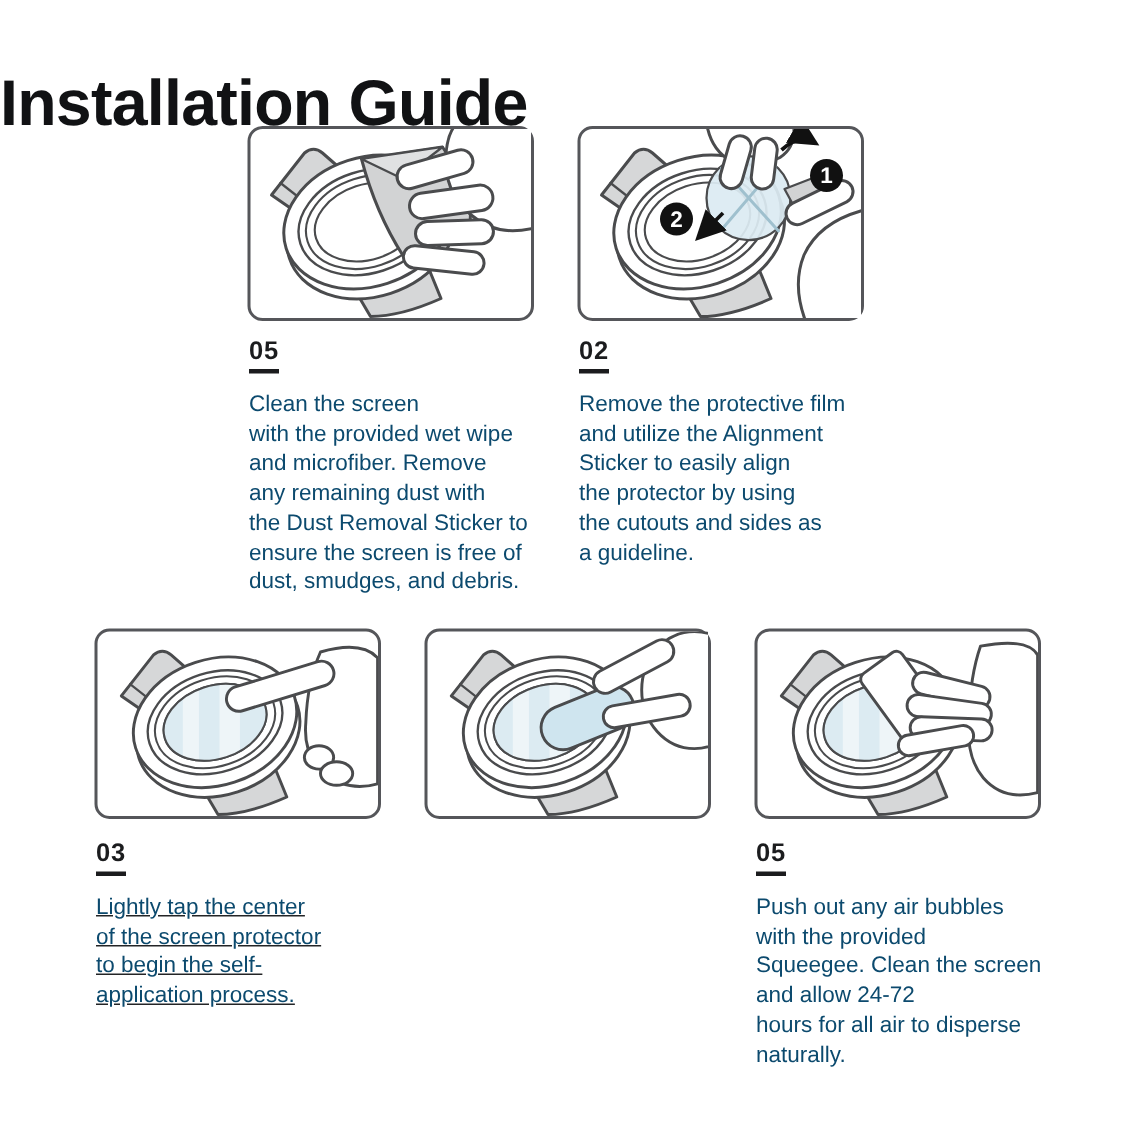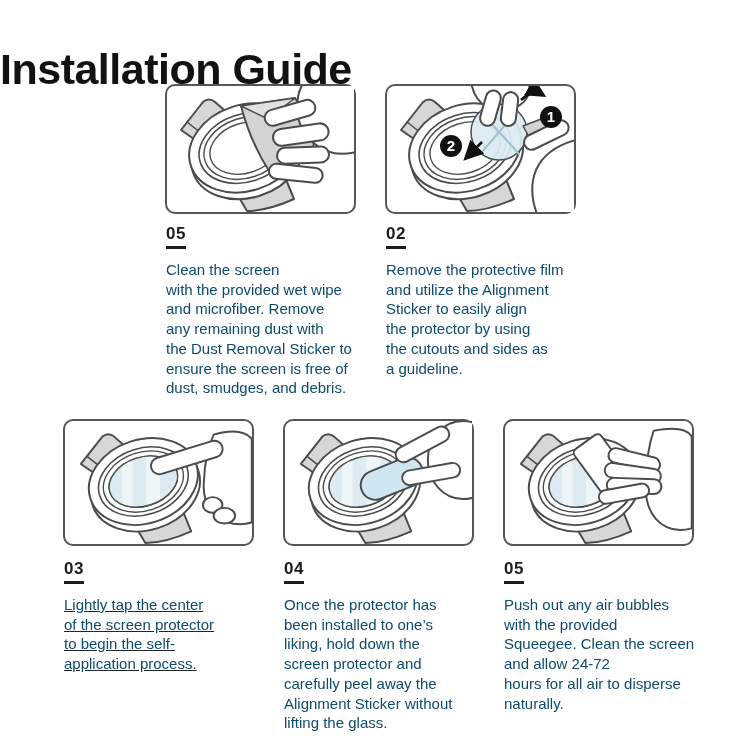--- a/index.html
+++ b/index.html
@@ -159,30 +159,20 @@
 the cutouts and sides as
 a guideline.</p>
   </div>
   <div class="caption" id="c3">
     <span class="step-num">03</span>
     <p class="step-text">Lightly tap the center
 of the screen protector
 to begin the self-
 application process.</p>
   </div>
-  <div class="caption" id="c4">
-    <span class="step-num">04</span>
-    <p class="step-text">Once the protector has
-been installed to one’s
-liking, hold down the
-screen protector and
-carefully peel away the
-Alignment Sticker without
-lifting the glass.</p>
-  </div>
   <div class="caption" id="c5">
     <span class="step-num">05</span>
     <p class="step-text">Push out any air bubbles
 with the provided
 Squeegee. Clean the screen
 and allow 24-72
 hours for all air to disperse
 naturally.</p>
   </div>
 

